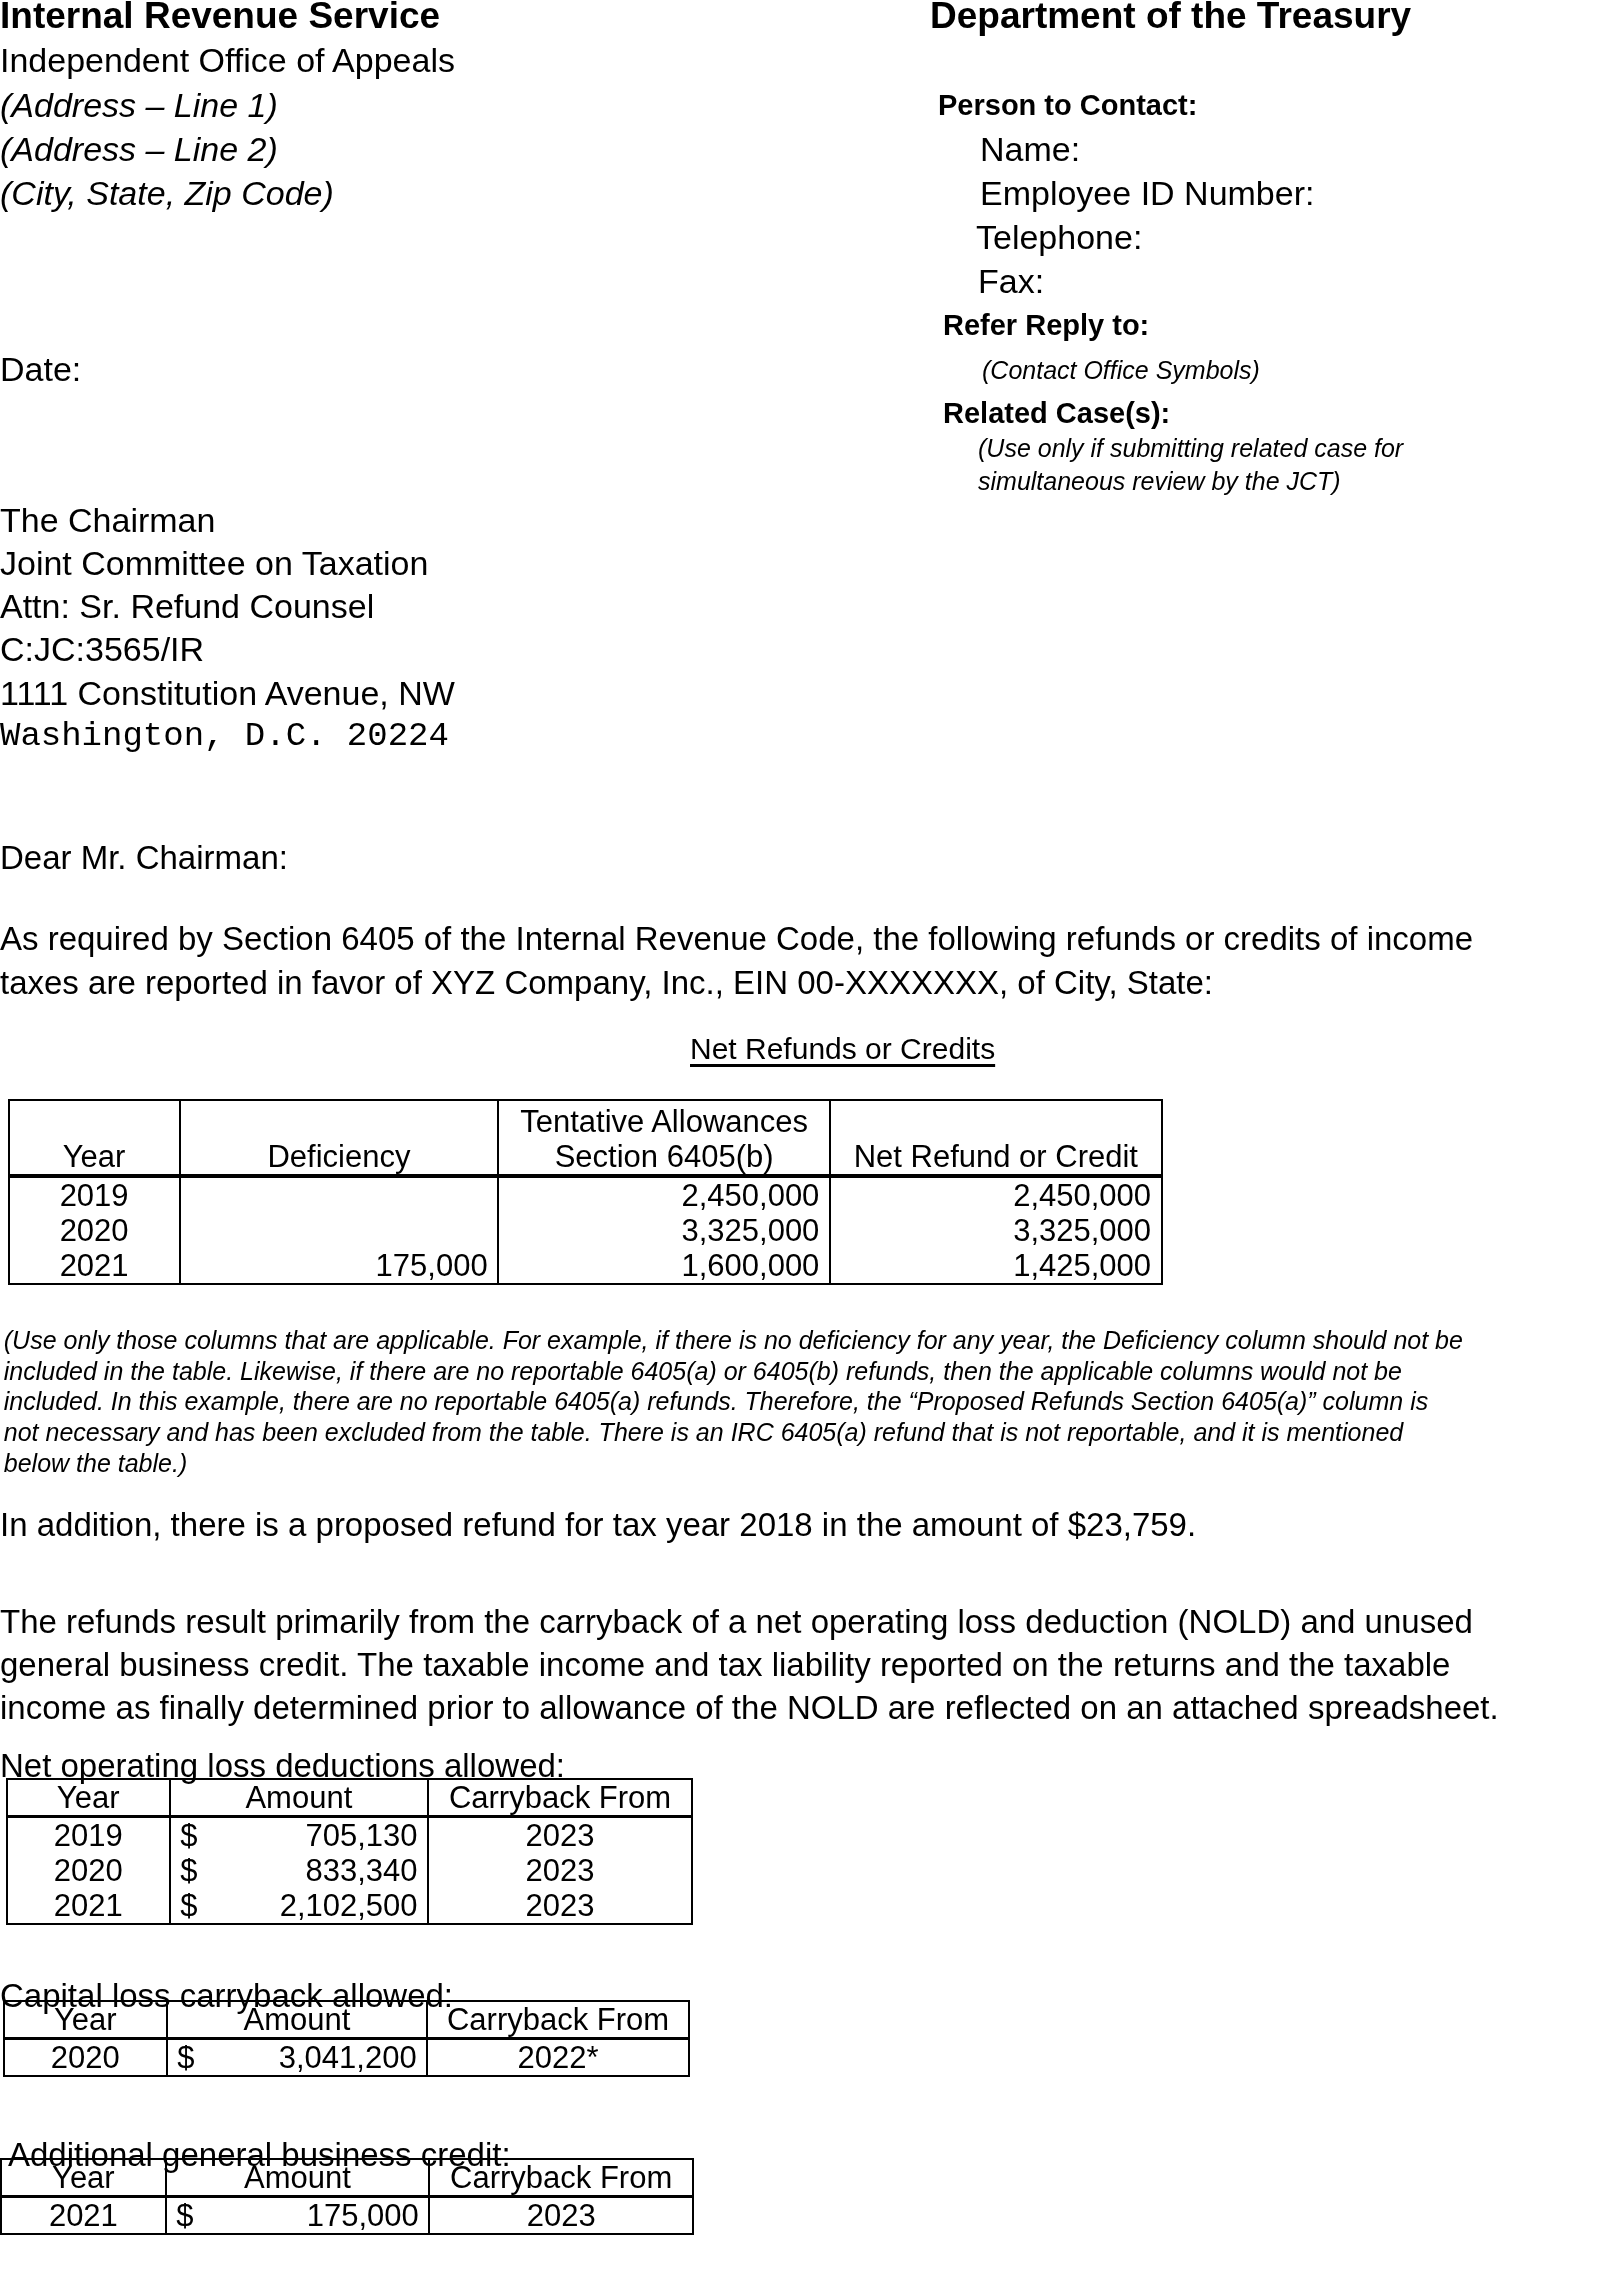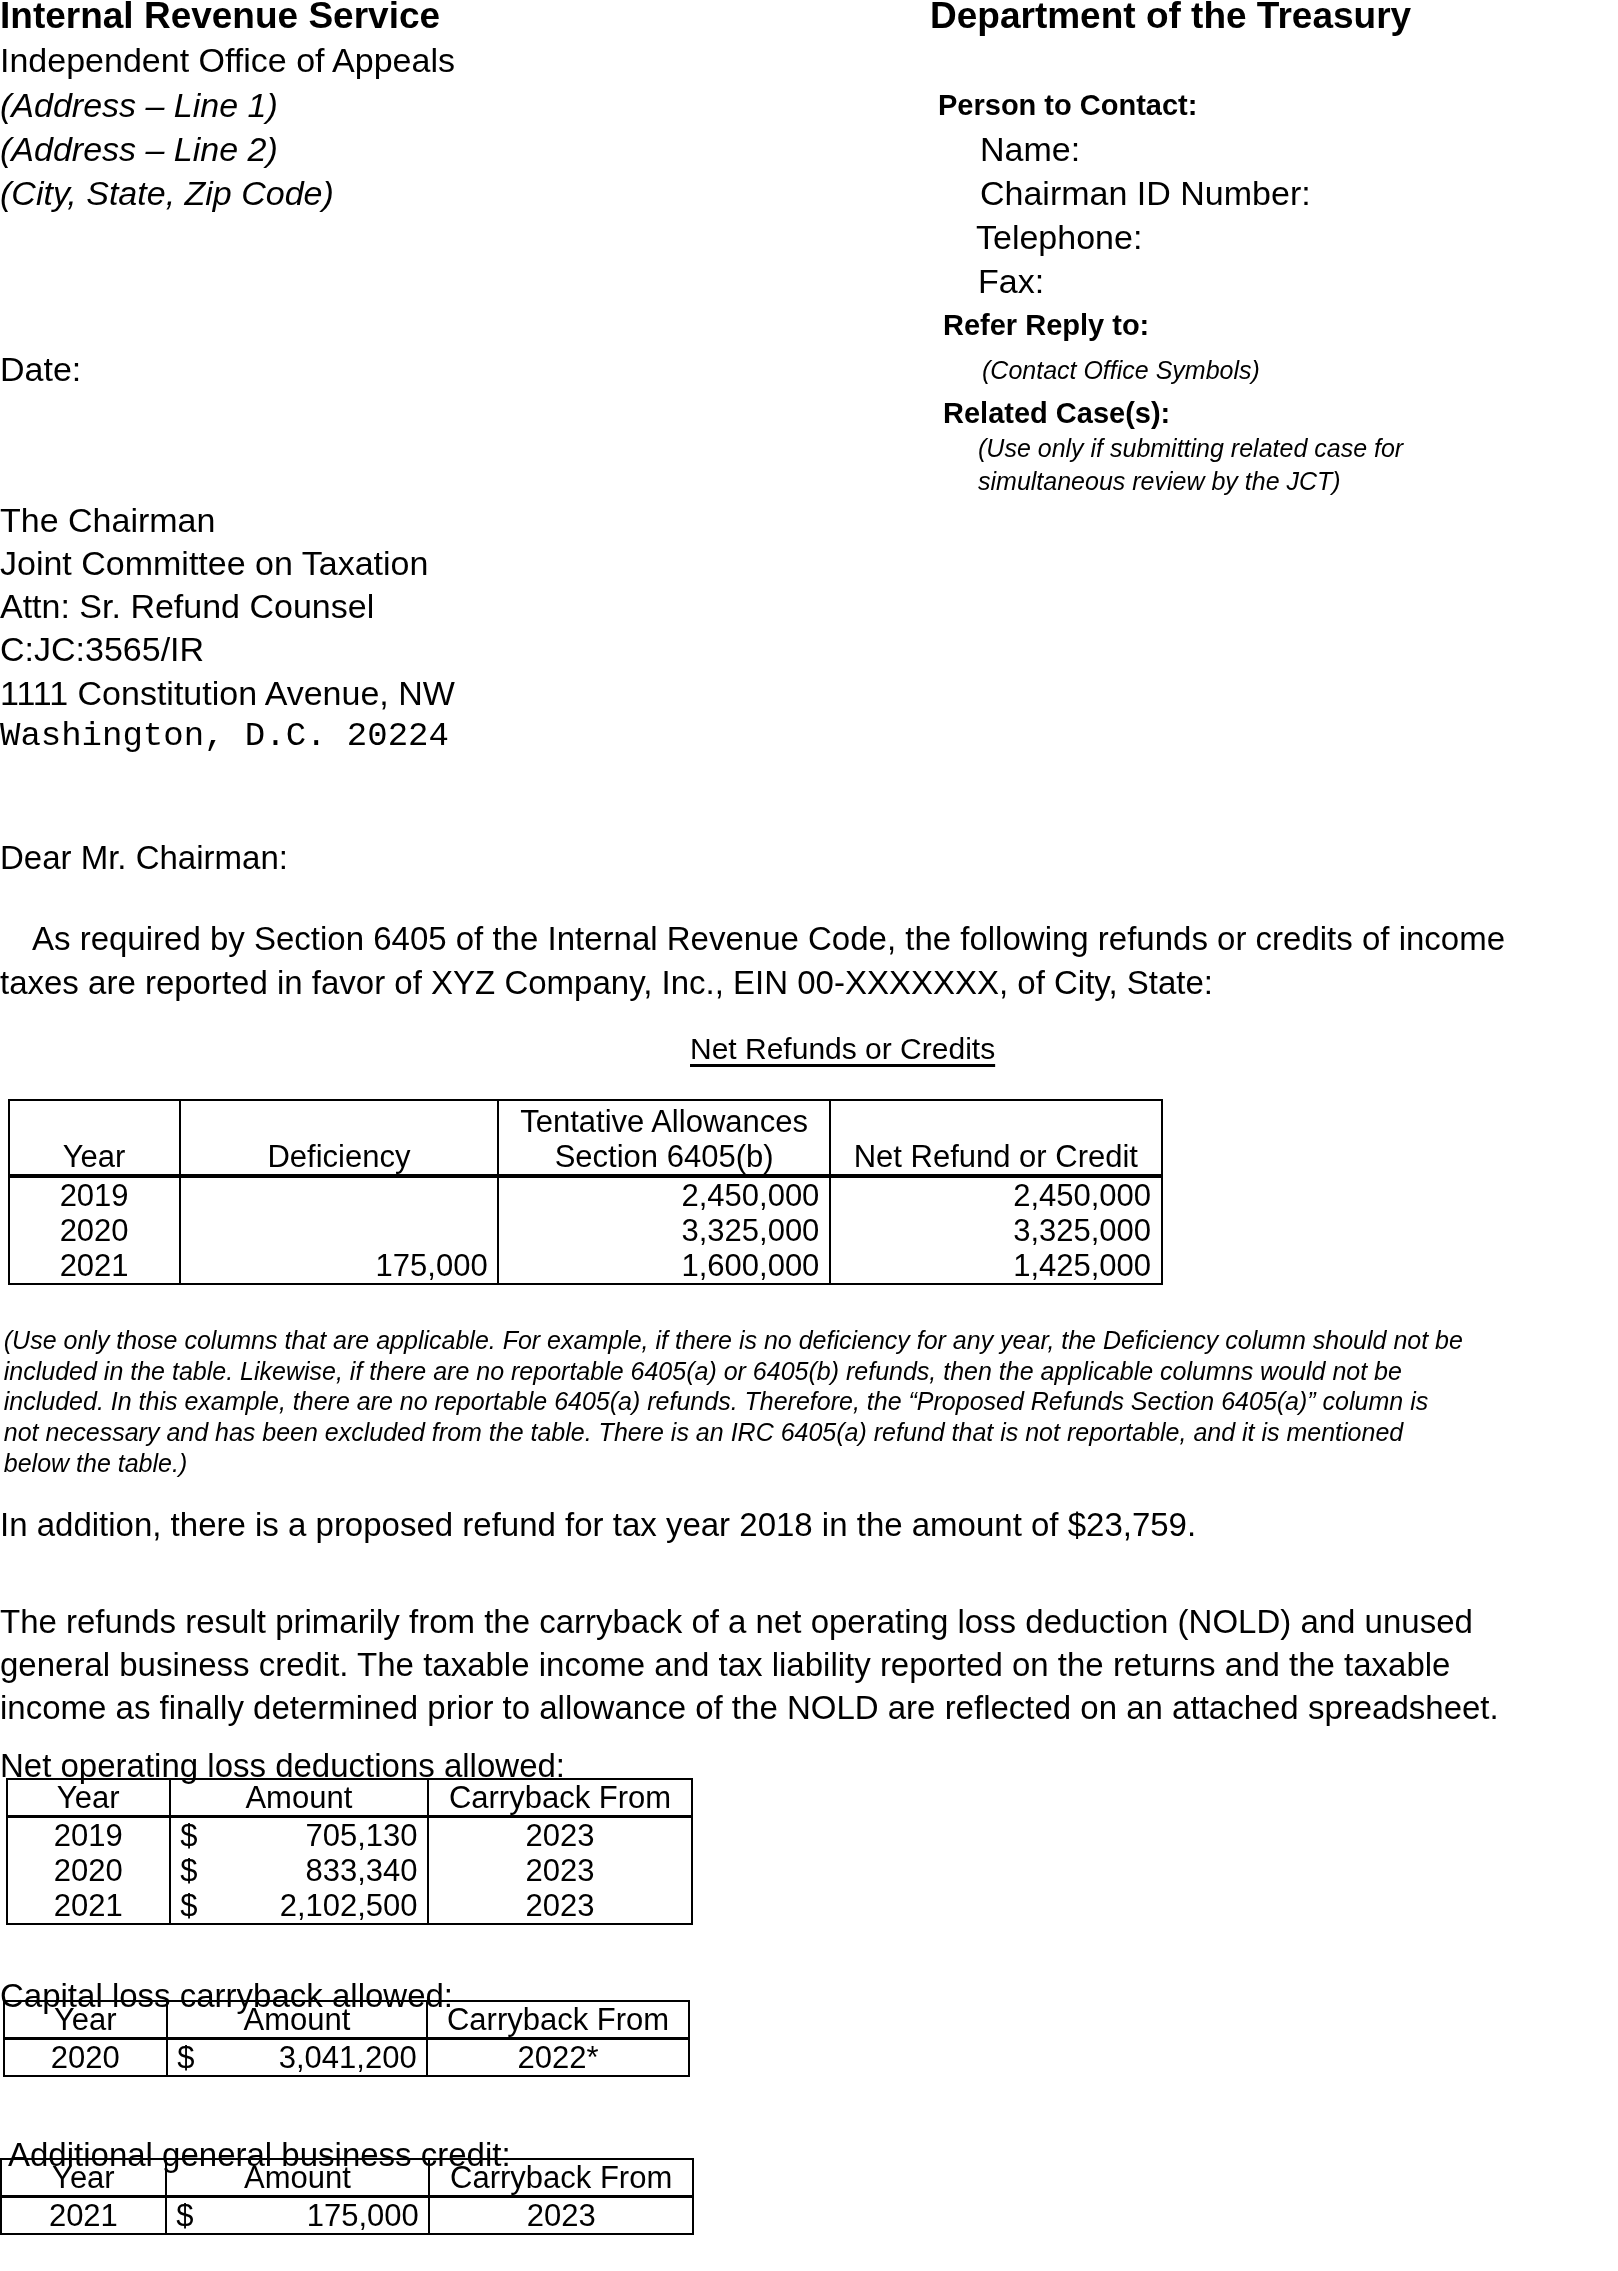--- a/index.html
+++ b/index.html
@@ -40,38 +40,38 @@
 <div class="abs hd" style="left:0;top:-5.8px;">Internal Revenue Service</div>
 <div class="abs lg" style="left:0;top:38px;">Independent Office of Appeals</div>
 <div class="abs lg it" style="left:0;top:83px;">(Address – Line 1)</div>
 <div class="abs lg it" style="left:0;top:127px;">(Address – Line 2)</div>
 <div class="abs lg it" style="left:0;top:171px;">(City, State, Zip Code)</div>
 <div class="abs lg" style="left:0;top:347px;">Date:</div>
 
 <div class="abs hd" style="left:930px;top:-5.8px;">Department of the Treasury</div>
 <div class="abs hd2" style="left:938px;top:83px;">Person to Contact:</div>
 <div class="abs lg" style="left:980px;top:127px;">Name:</div>
-<div class="abs lg" style="left:980px;top:171px;">Chairman ID Number:</div>
+<div class="abs lg" style="left:980px;top:171px;">Employee ID Number:</div>
 <div class="abs lg" style="left:976px;top:215px;">Telephone:</div>
 <div class="abs lg" style="left:978px;top:259px;">Fax:</div>
 <div class="abs hd2" style="left:943px;top:303px;">Refer Reply to:</div>
 <div class="abs sm-it" style="left:982px;top:354px;">(Contact Office Symbols)</div>
 <div class="abs hd2" style="left:943px;top:391px;">Related Case(s):</div>
 <div class="abs sm-it" style="left:978px;top:432px;">(Use only if submitting related case for</div>
 <div class="abs sm-it" style="left:978px;top:465px;">simultaneous review by the JCT)</div>
 
 <div class="abs lg" style="left:0;top:498px;">The Chairman</div>
 <div class="abs lg" style="left:0;top:541px;">Joint Committee on Taxation</div>
 <div class="abs lg" style="left:0;top:584px;">Attn: Sr. Refund Counsel</div>
 <div class="abs lg" style="left:0;top:627px;">C:JC:3565/IR</div>
 <div class="abs lg" style="left:0;top:671px;">1111 Constitution Avenue, NW</div>
 <div class="abs lg" style="left:0;top:714px;font-family:Liberation Mono, monospace;">Washington, D.C. 20224</div>
 
 <div class="abs body-txt" style="left:0;top:836px;">Dear Mr. Chairman:</div>
-<div class="abs body-txt" style="left:0;top:917px;padding-left:32px;">As required by Section 6405 of the Internal Revenue Code, the following refunds or credits of income</div>
+<div class="abs body-txt" style="left:0;top:917px;">As required by Section 6405 of the Internal Revenue Code, the following refunds or credits of income</div>
 <div class="abs body-txt" style="left:0;top:961px;">taxes are reported in favor of XYZ Company, Inc., EIN 00-XXXXXXX, of City, State:</div>
 
 <div class="abs u" style="left:690px;top:1030px;font-size:30px;line-height:38px;">Net Refunds or Credits</div>
 <table class="t-main">
   <colgroup>
     <col style="width:171px">
       <col style="width:319px">
       <col style="width:332px">
       <col style="width:332px">
   </colgroup>

